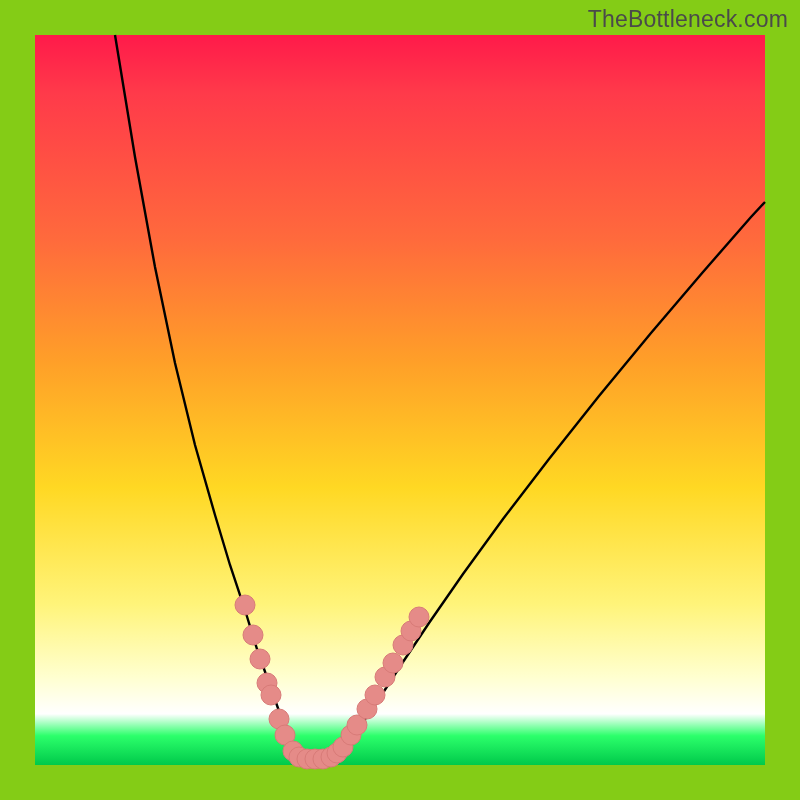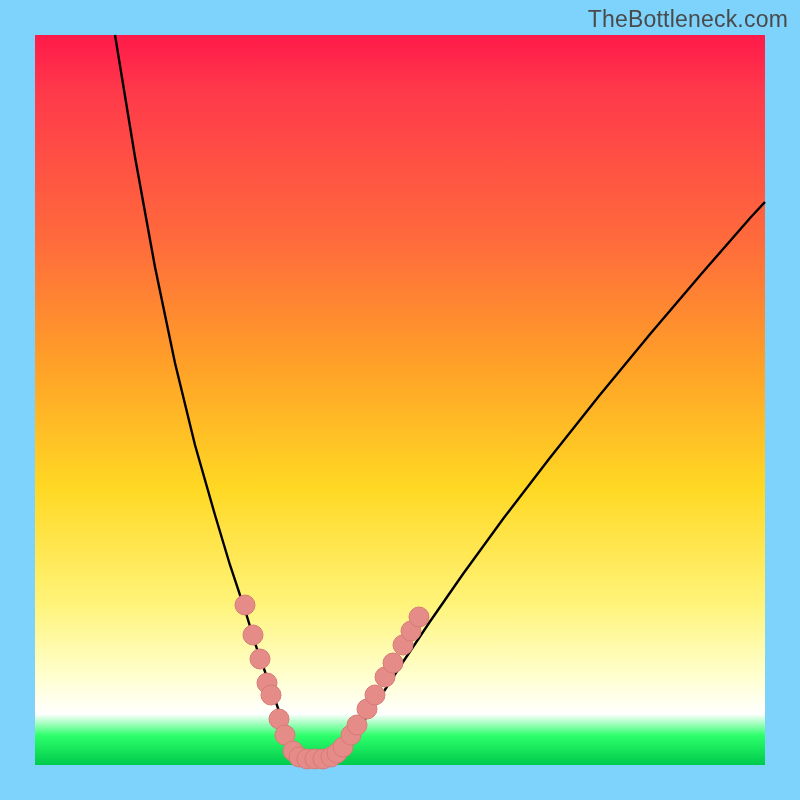--- a/index.html
+++ b/index.html
@@ -10,21 +10,21 @@
     overflow: hidden;
     background: #000;
     font-family: Arial, Helvetica, sans-serif;
   }
   .frame {
     position: absolute;
     left: 0;
     top: 0;
     width: 800px;
     height: 800px;
-    background: #7dd3fc;
+    background: #84cc16;
   }
   .plot {
     position: absolute;
     left: 35px;
     top: 35px;
     width: 730px;
     height: 730px;
     
     background: linear-gradient(
       to bottom,

